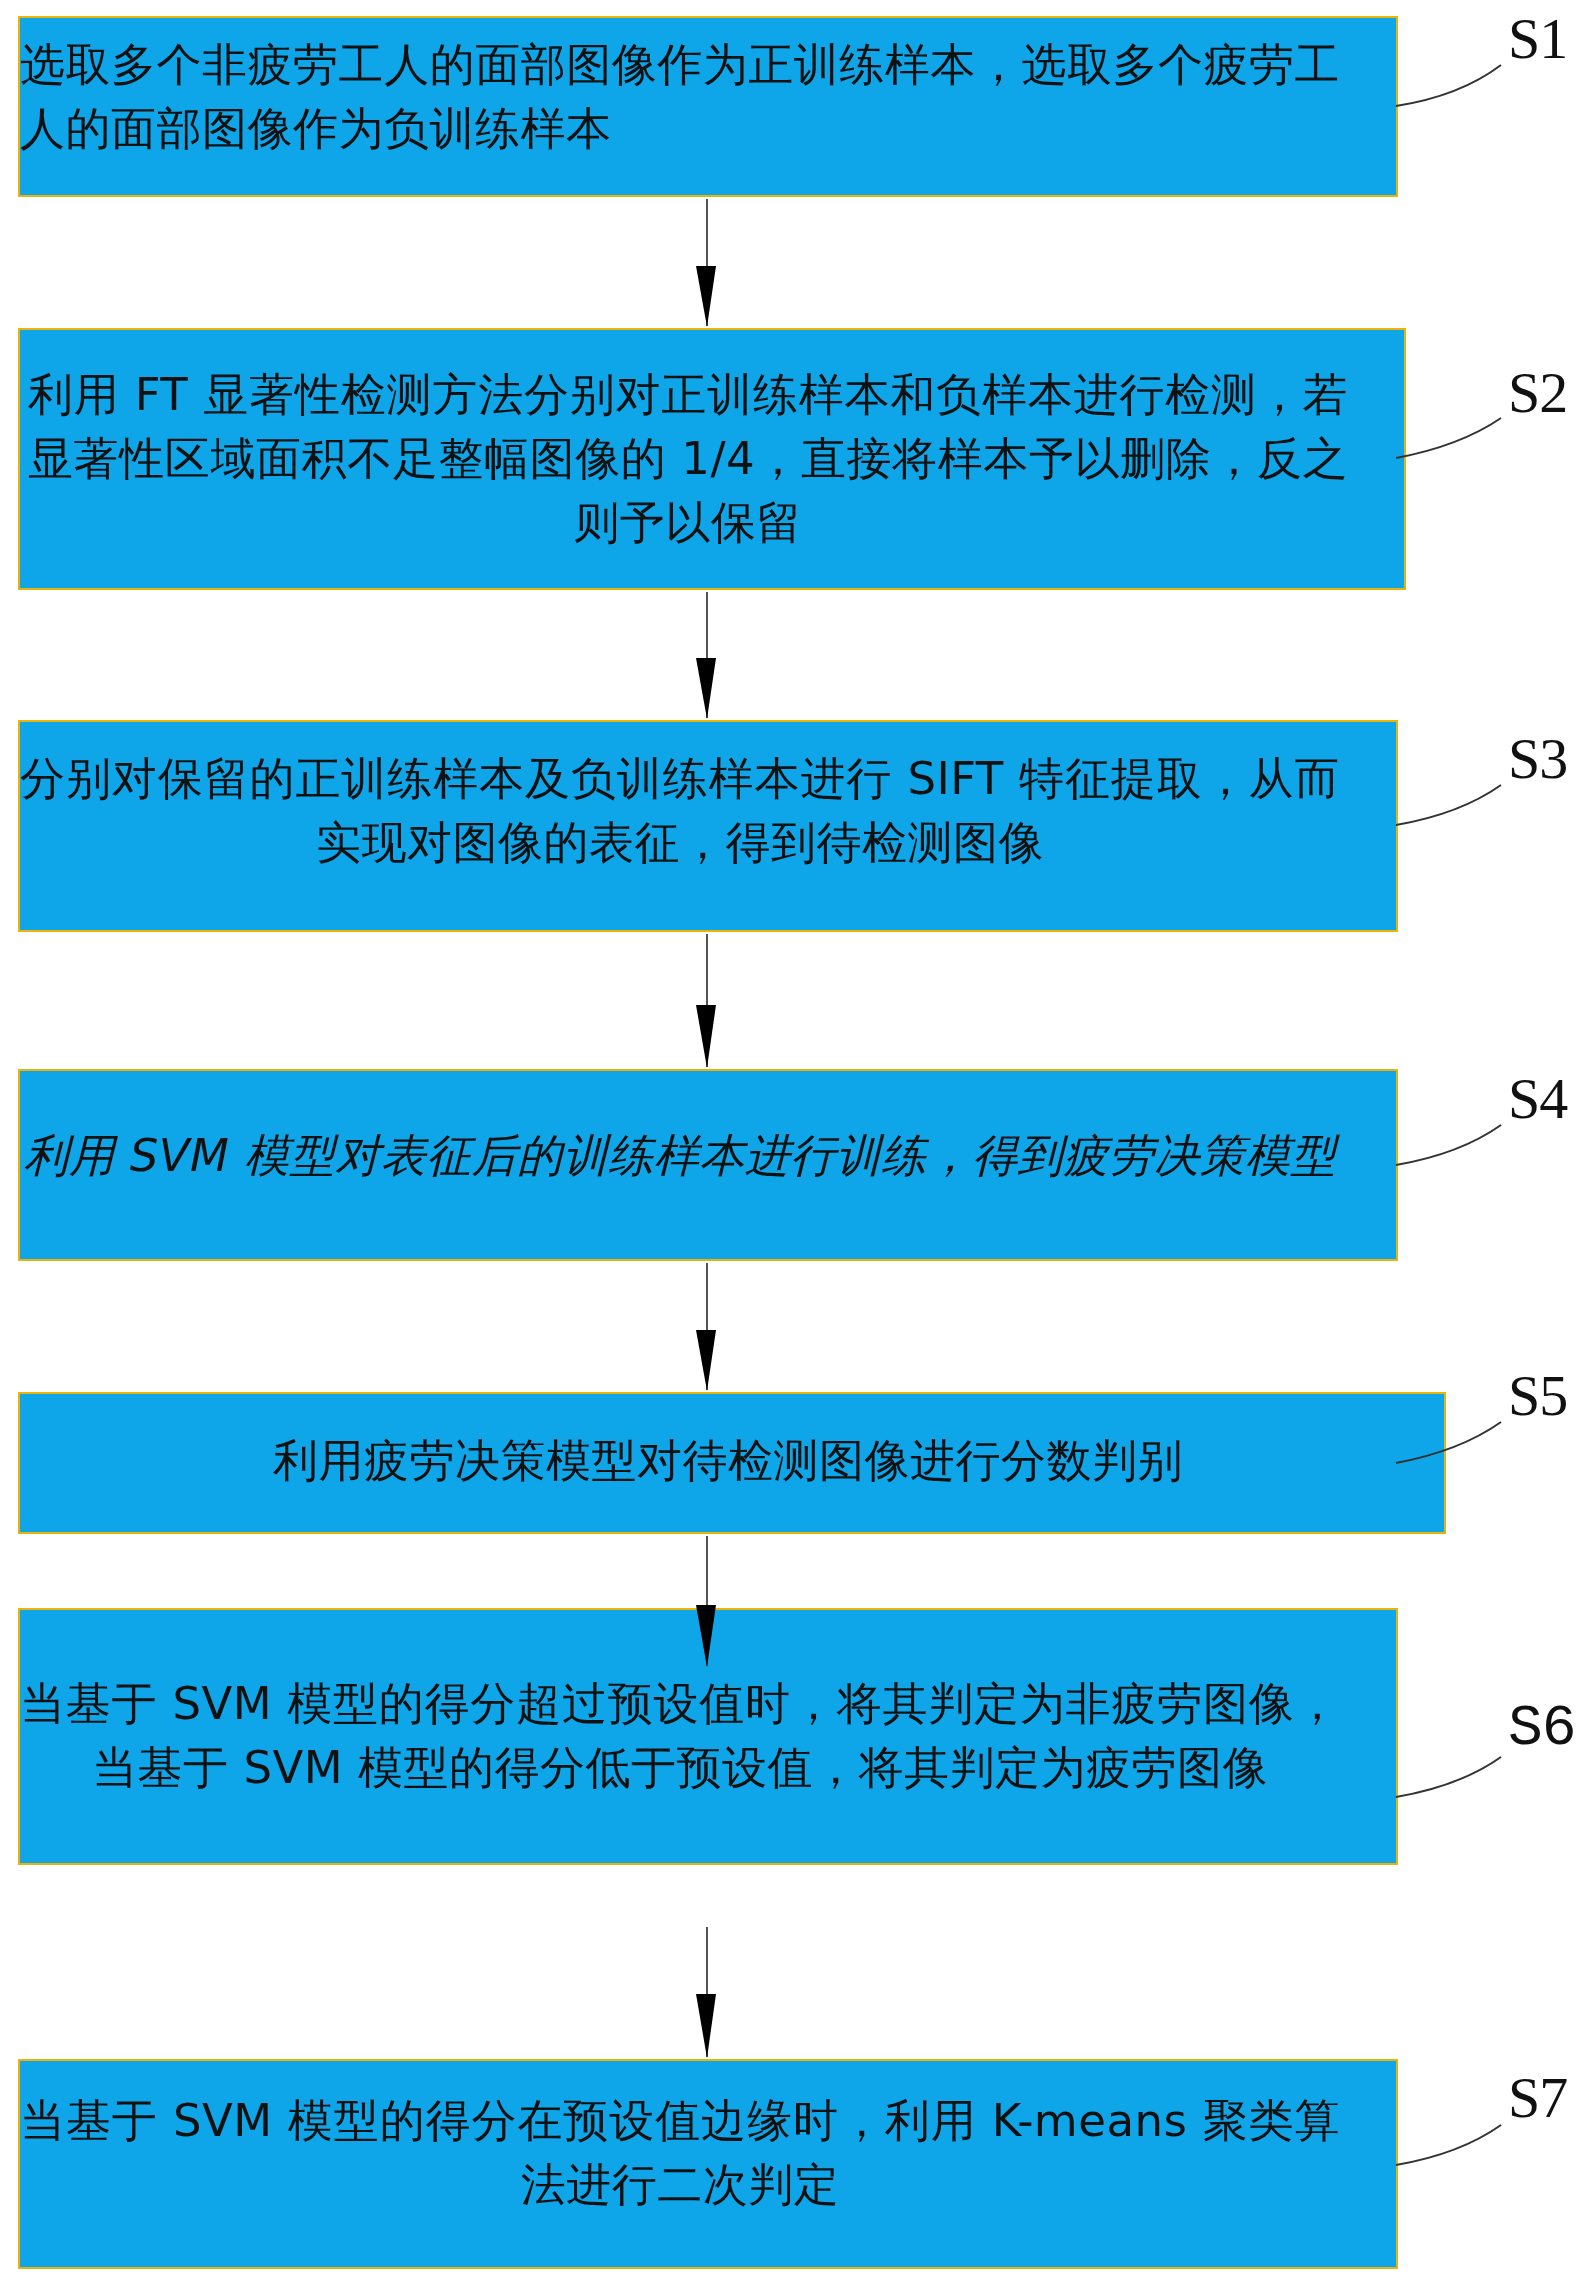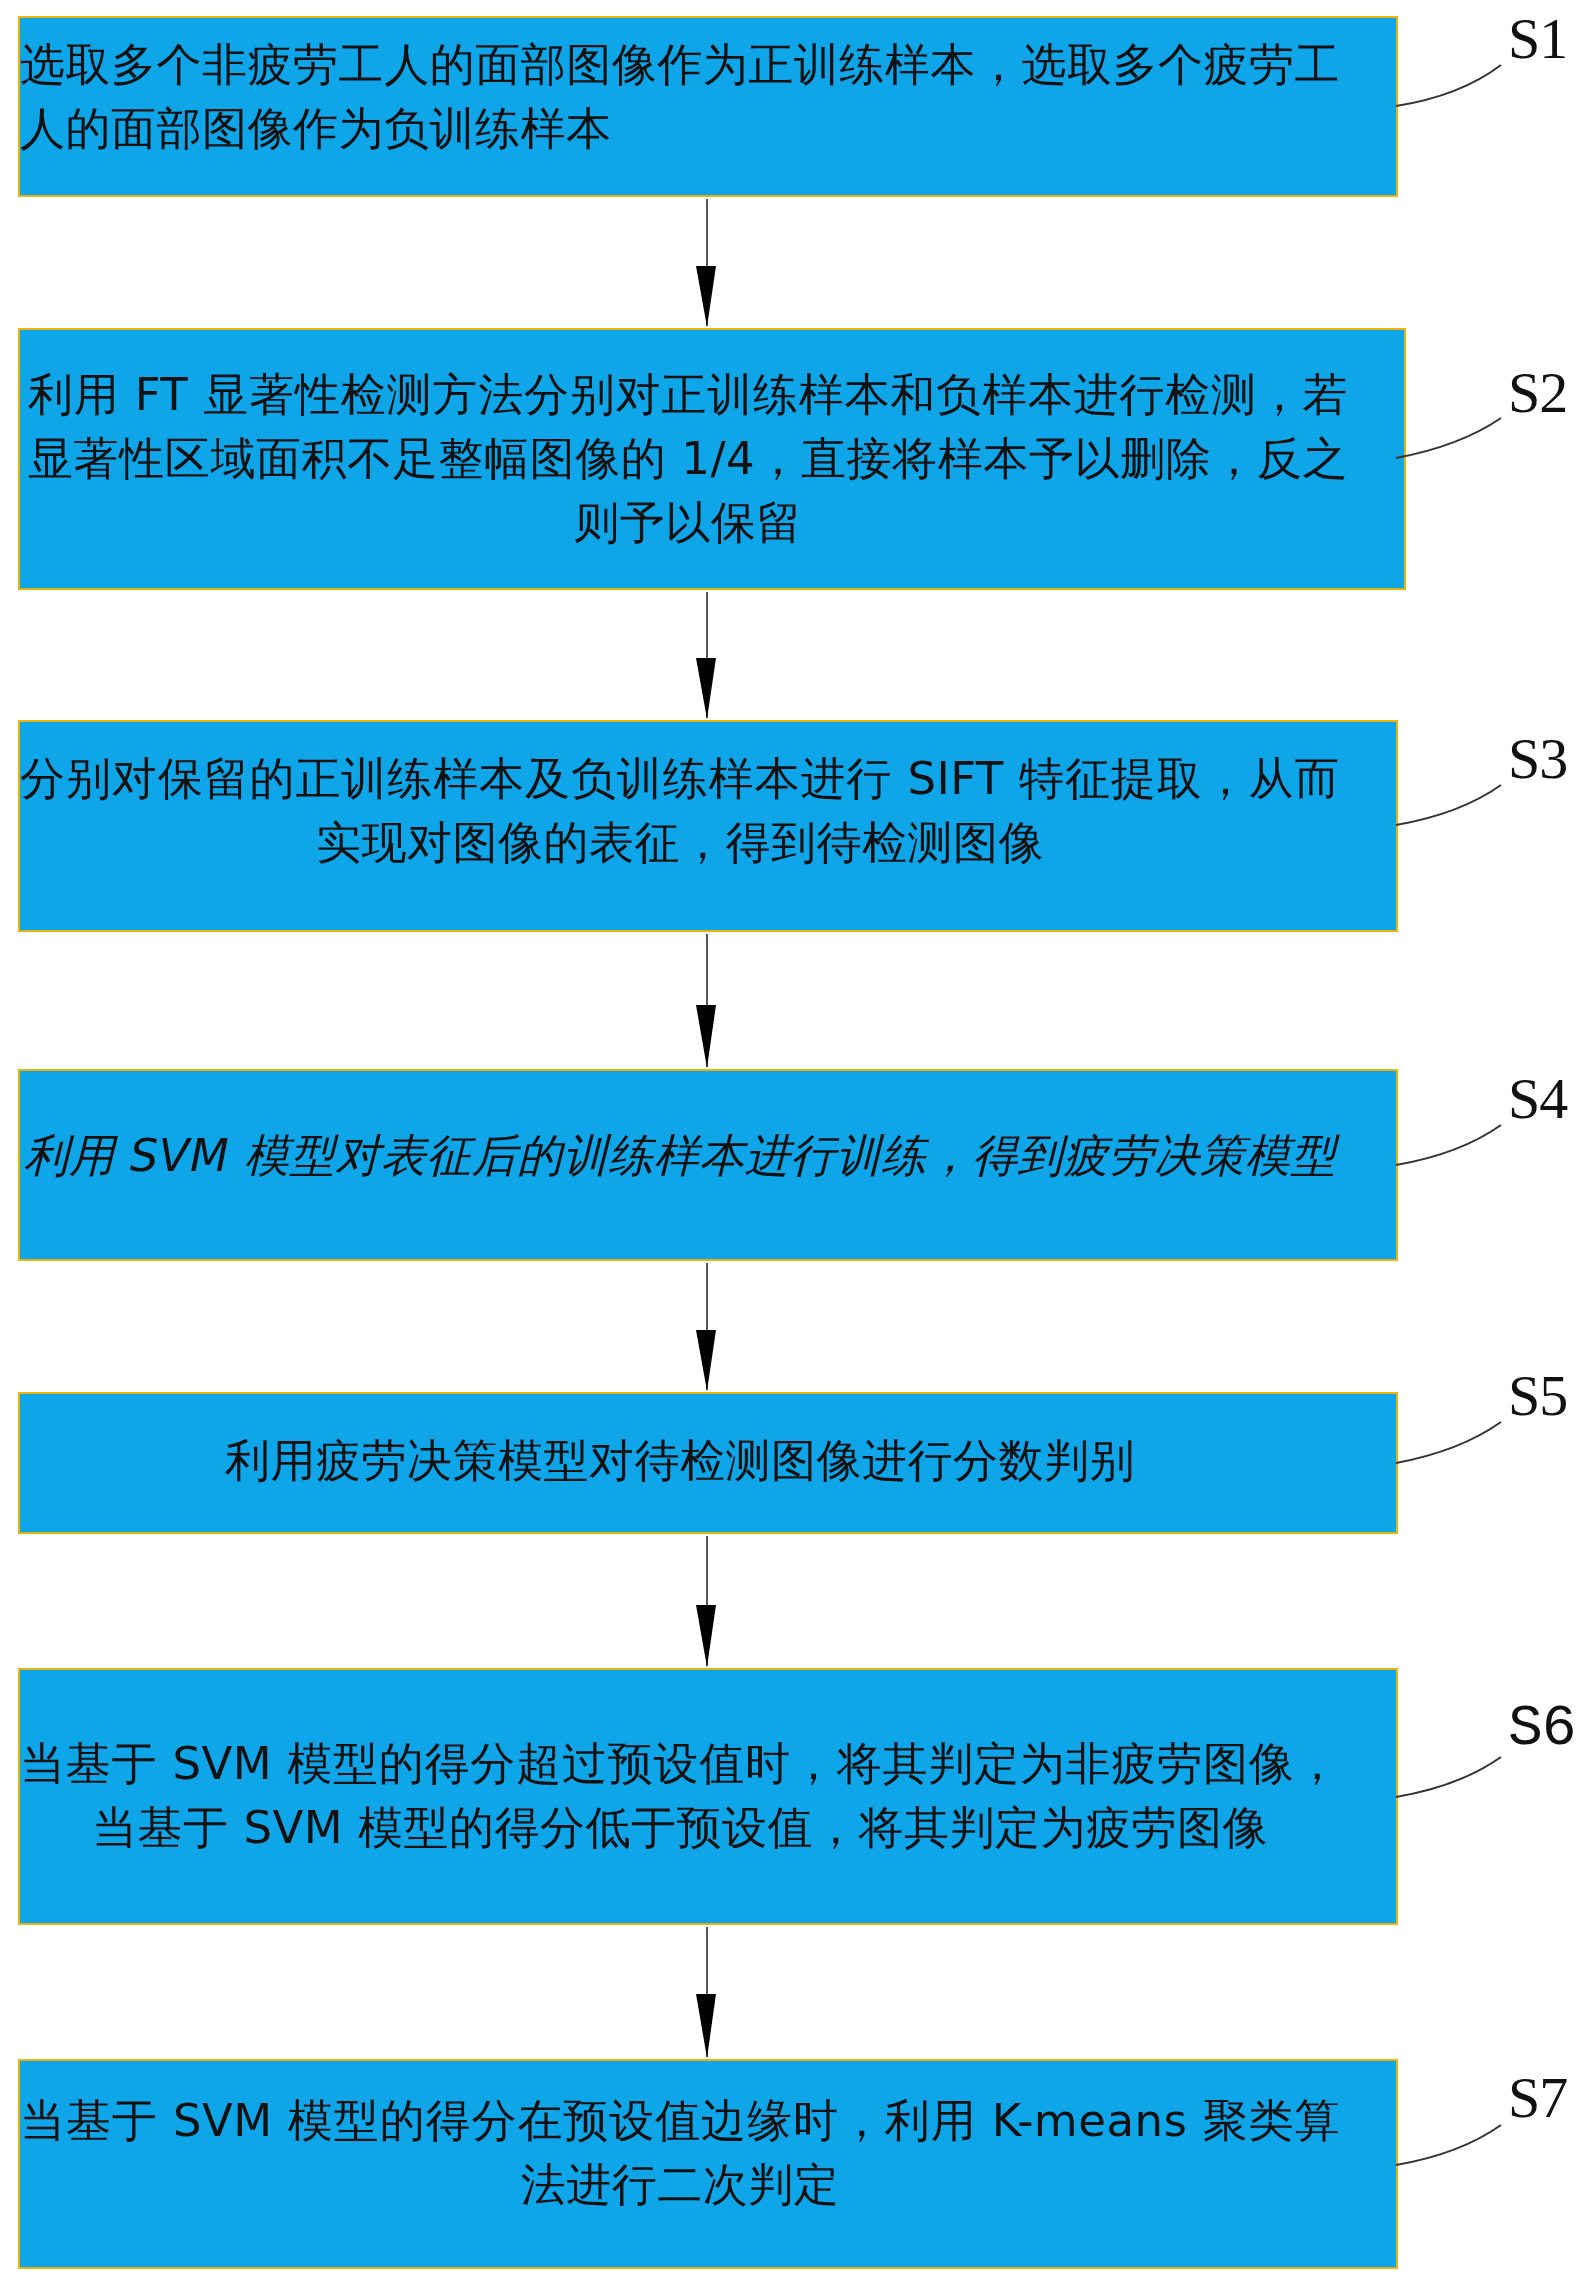--- a/index.html
+++ b/index.html
@@ -32,26 +32,26 @@
 <div class="step-box" style="top:720px;height:208px;">
   <div class="step-text align-center" style="margin-top:-30px;">分别对保留的正训练样本及负训练样本进行 SIFT 特征提取，从而实现对图像的表征，得到待检测图像</div>
 </div>
 <div class="step-label" style="top:730px;">S3</div>
 
 <div class="step-box" style="top:1069px;height:188px;font-style:italic;">
   <div class="step-text align-center" style="margin-top:-18px;">利用 SVM 模型对表征后的训练样本进行训练，得到疲劳决策模型</div>
 </div>
 <div class="step-label" style="top:1070px;">S4</div>
 
-<div class="step-box" style="top:1392px;height:138px;">
+<div class="step-box" style="top:1392px;height:138px;padding-left:48px;">
   <div class="step-text align-center" style="margin-top:-4px;">利用疲劳决策模型对待检测图像进行分数判别</div>
 </div>
 <div class="step-label" style="top:1367px;">S5</div>
 
-<div class="step-box" style="top:1668px;height:253px;">
+<div class="step-box" style="top:1608px;height:253px;">
   <div class="step-text align-center" style="margin-top:-2px;">当基于 SVM 模型的得分超过预设值时，将其判定为非疲劳图像，当基于 SVM 模型的得分低于预设值，将其判定为疲劳图像</div>
 </div>
 <div class="step-label" style="top:1700px;font-family:Liberation Mono, monospace;">S6</div>
 
 <div class="step-box" style="top:2059px;height:206px;">
   <div class="step-text align-center" style="margin-top:-22px;">当基于 SVM 模型的得分在预设值边缘时，利用 K-means 聚类算法进行二次判定</div>
 </div>
 <div class="step-label" style="top:2069px;">S7</div>
 
 <svg class="overlay" viewBox="0 0 1582 2286">

